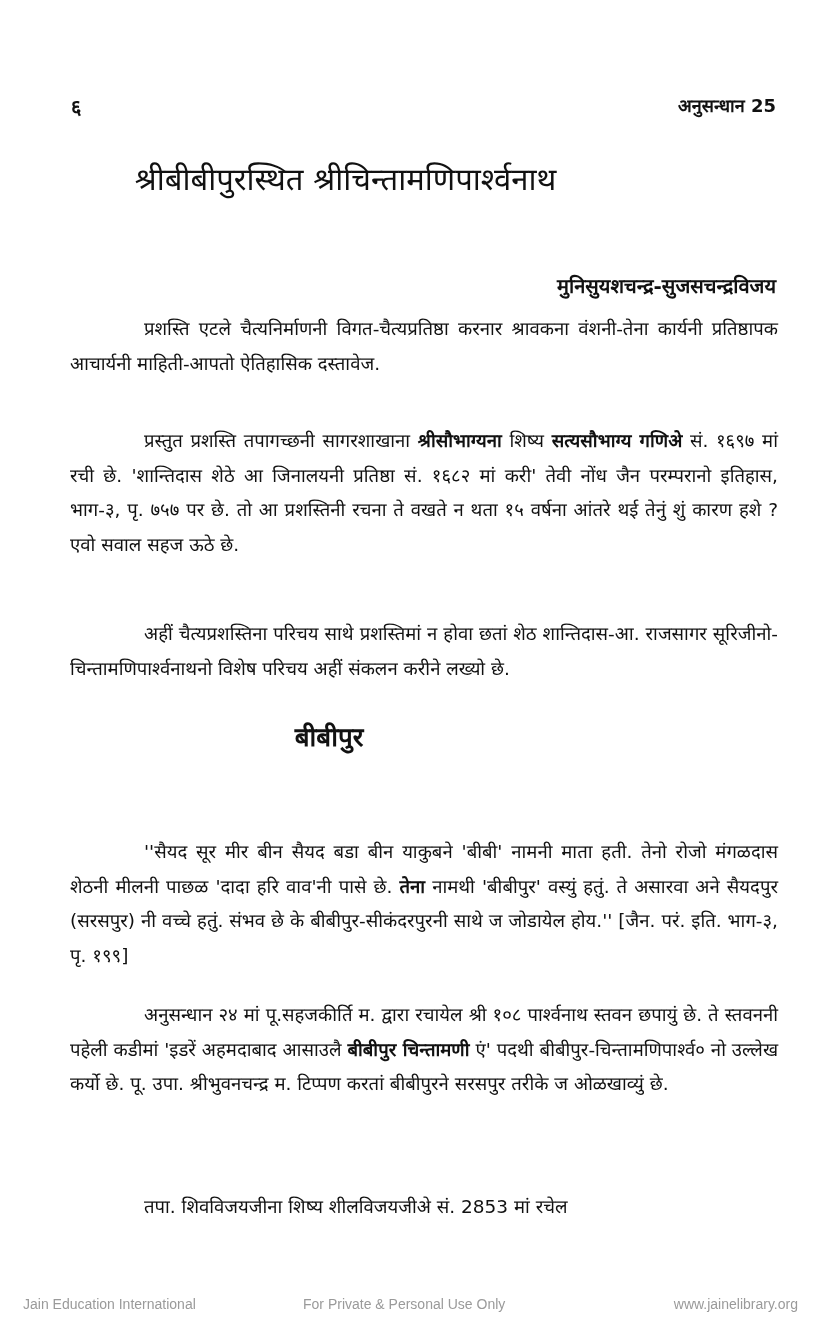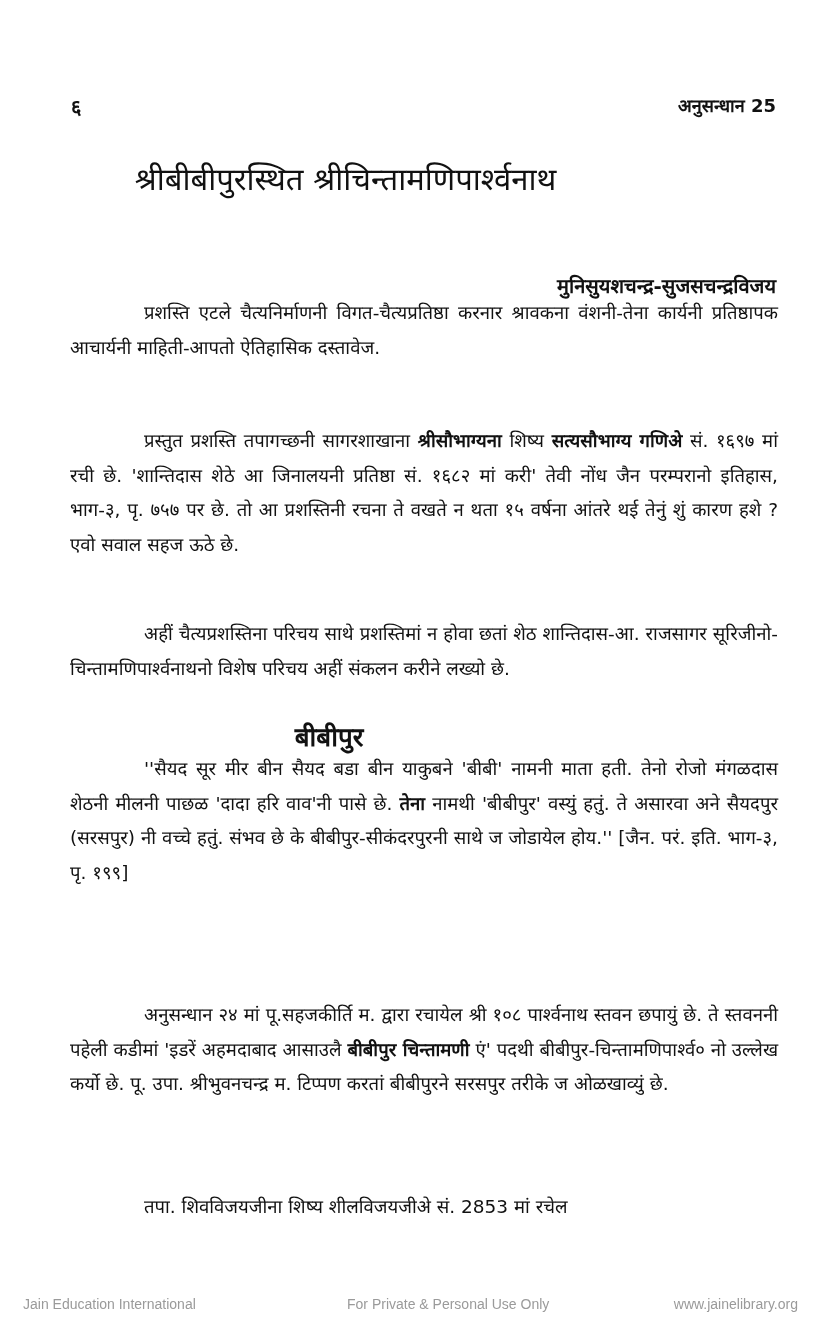--- a/index.html
+++ b/index.html
@@ -16,36 +16,36 @@
       top: 150px; letter-spacing: 0px;
     }
     .author { position: absolute; right: 52px; top: 272px; font-size: 20px; font-weight: bold; }
     .body-text {
       position: absolute; left: 70px; width: 708px;
       font-size: 18.5px; line-height: 34.5px; text-align: justify;
       text-align-last: left;
     }
     .body-text p { margin: 0; text-indent: 74px; }
     .body-text b { font-weight: bold; }
-    .p1 { top: 296px; }
+    .p1 { top: 312px; }
     .p2 { top: 424px; }
     .p3 { top: 617px; }
     .section-heading {
       position: absolute; left: 0; width: 658px; text-align: center;
       top: 718px; font-size: 26px; font-weight: bold;
     }
-    .p4 { top: 752px; }
+    .p4 { top: 835px; }
     .p5 { top: 998px; }
     .p6 { top: 1190px; }
     .footer {
       position: absolute; top: 1296px; left: 0; width: 828px;
       font-family: "Liberation Sans", sans-serif; font-size: 14px; color: #9a9a9a;
     }
     .footer .left { position: absolute; left: 23px; }
-    .footer .center { position: absolute; left: 303px; margin-left: 44px; }
+    .footer .center { position: absolute; left: 303px; }
     .footer .right { position: absolute; right: 30px; margin-left: 44px; }
   </style>
 </head>
 <body>
 
 <div class="page-number">६</div>
 <div class="running-header">अनुसन्धान 25</div>
 
 <div class="title">
   <div>श्रीबीबीपुरस्थित श्रीचिन्तामणिपार्श्वनाथ</div>

